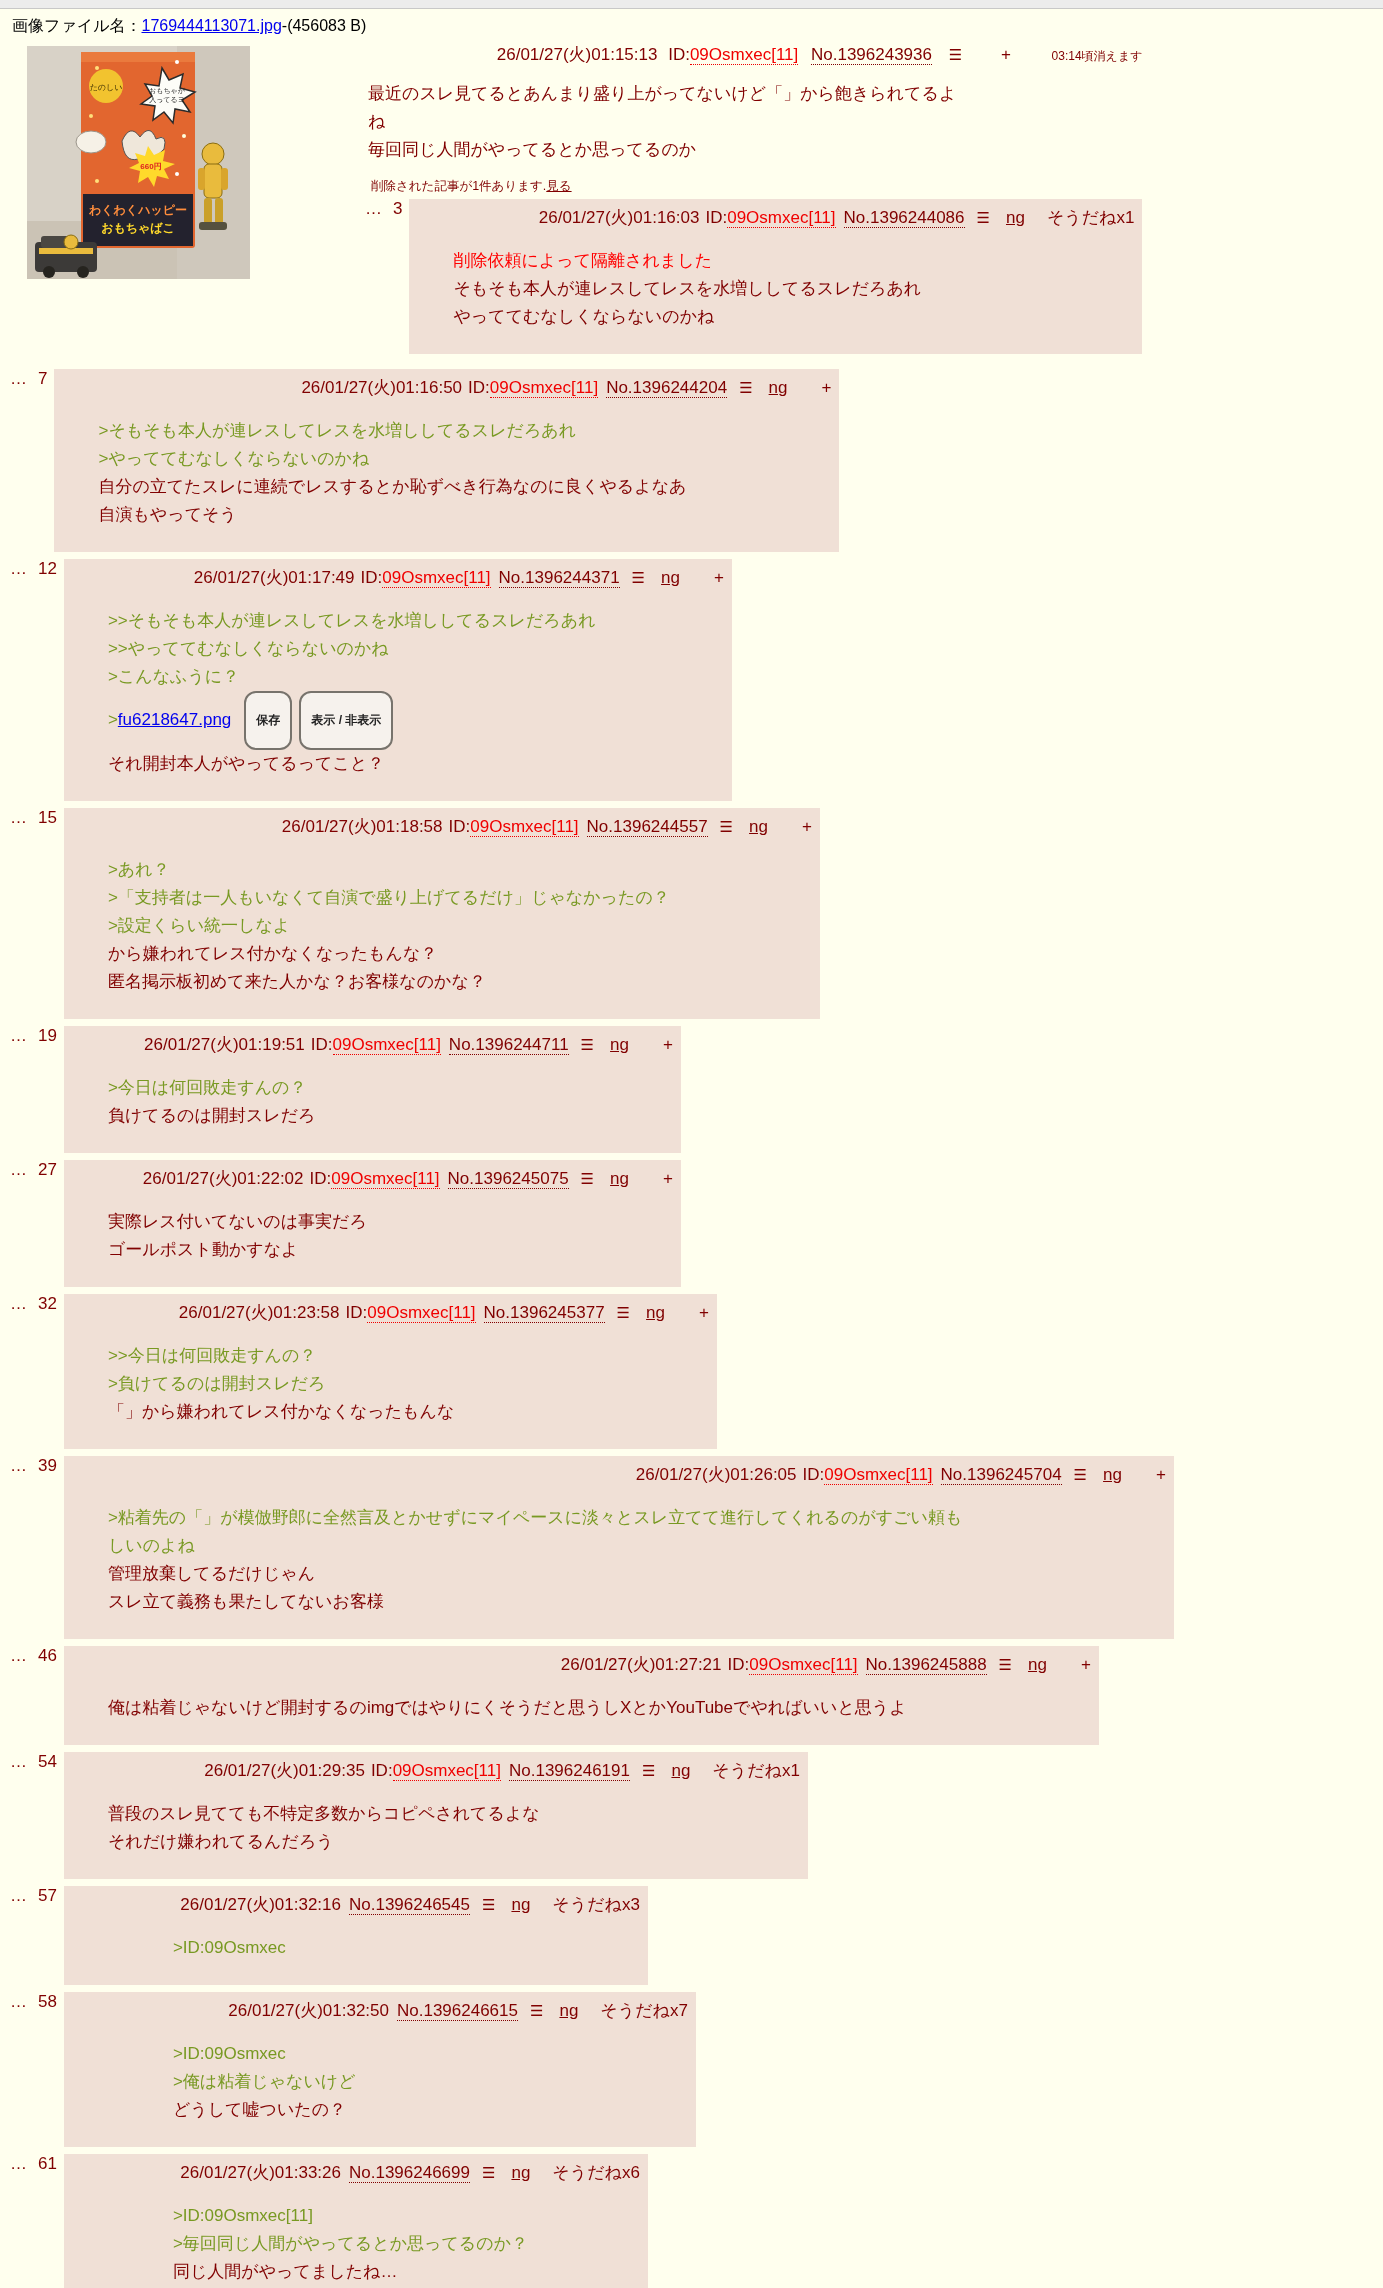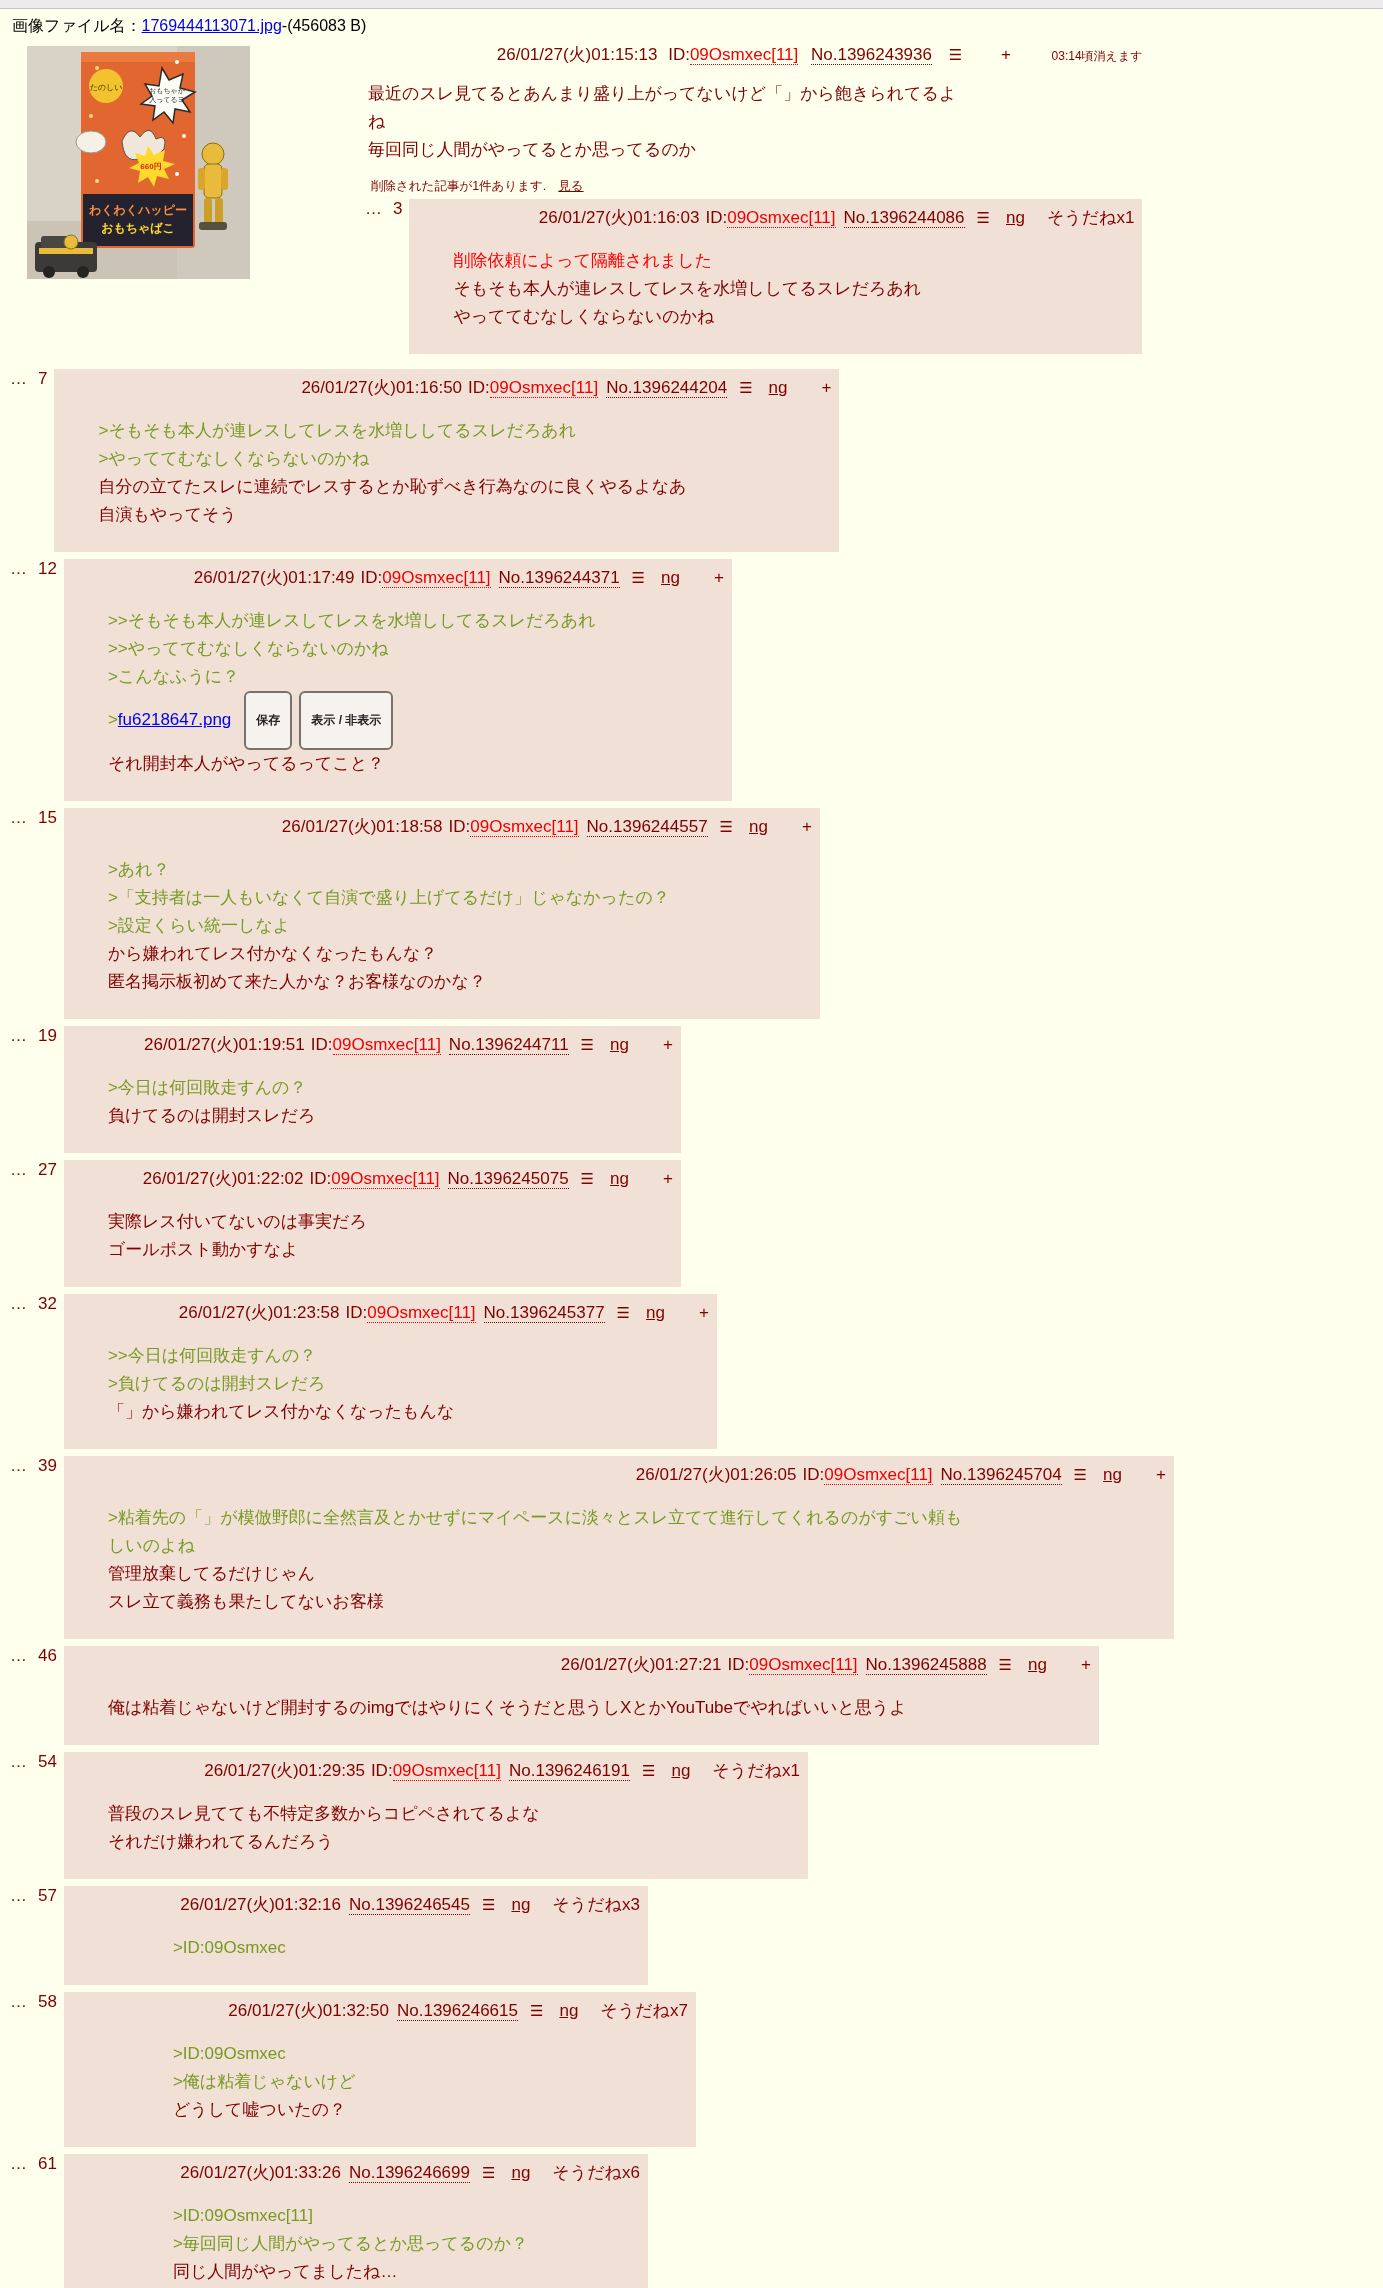--- a/index.html
+++ b/index.html
@@ -22,42 +22,42 @@
   .idlabel{color:#800000;}
   .rid{color:#f00000;border-bottom:1px dotted #f00000;cursor:pointer;}
   .rno{color:#800000;border-bottom:1px dotted #800000;margin-left:8px;cursor:pointer;}
   .menu-icon{margin-left:12px;cursor:pointer;font-size:15px;}
   .nglink{margin-left:16px;text-decoration:underline;cursor:pointer;color:#800000;}
   .sod{margin-left:22px;cursor:pointer;}
   .sod.plus{margin-left:34px;}
   .expire{margin-left:36px;font-size:12px;}
   blockquote.opq{margin:12px 0 14px 3px;line-height:28px;}
   .del-notice{font-size:12.5px;margin:9px 0 4px 6px;}
-  .del-notice a{color:#800000;text-decoration:underline;cursor:pointer;margin-left:12px;}
+  .del-notice a{color:#800000;text-decoration:underline;cursor:pointer;}
   
   .replies{margin-top:8px;}
   .reply{margin:0 0 7px 10px;white-space:nowrap;}
   .op-col .reply{margin-left:0;margin-top:4px;}
   .dots{cursor:pointer;letter-spacing:1px;}
   .rnum{margin:0 7px 0 10px;}
   .rtd{
     display:inline-block;vertical-align:top;box-sizing:border-box;
     background:#f0e0d6;padding:3px 8px 5px 4px;white-space:normal;
   }
   .rtd blockquote{margin:18px 40px 18px 40px;line-height:28px;}
   .rtd blockquote.deep{margin-left:105px;}
   .q{color:#789922;}
   .t{color:#800000;}
   .adm{color:#ff0000;}
   .fl a{color:#0000ee;text-decoration:underline;cursor:pointer;margin-right:6px;}
   .fl .q{margin-right:0;}
   .fbtn{
     font-family:"Liberation Sans","DejaVu Sans",sans-serif;
     font-size:12px;font-weight:bold;color:#222;
-    background:#f6f2ed;border:2px solid #77736c;border-radius:6px;
+    background:#f6f2ed;border:2px solid #77736c;border-radius:12px;
     padding:19px 10px;margin-left:7px;vertical-align:middle;cursor:pointer;
   }
 </style>
 </head>
 <body>
 
 <div class="topbar"></div>
 
 <div class="fileline">
   <span>画像ファイル名：</span><a>1769444113071.jpg</a><span>-(456083 B)</span>

